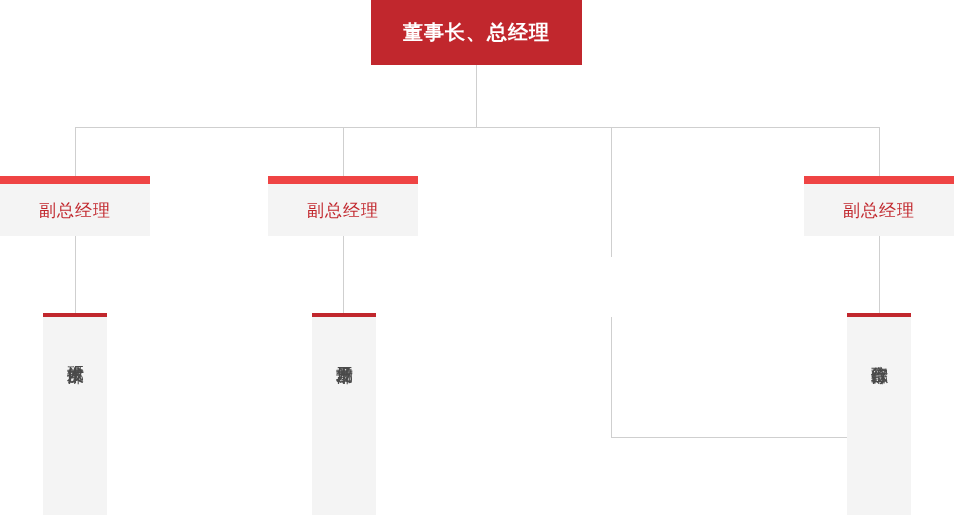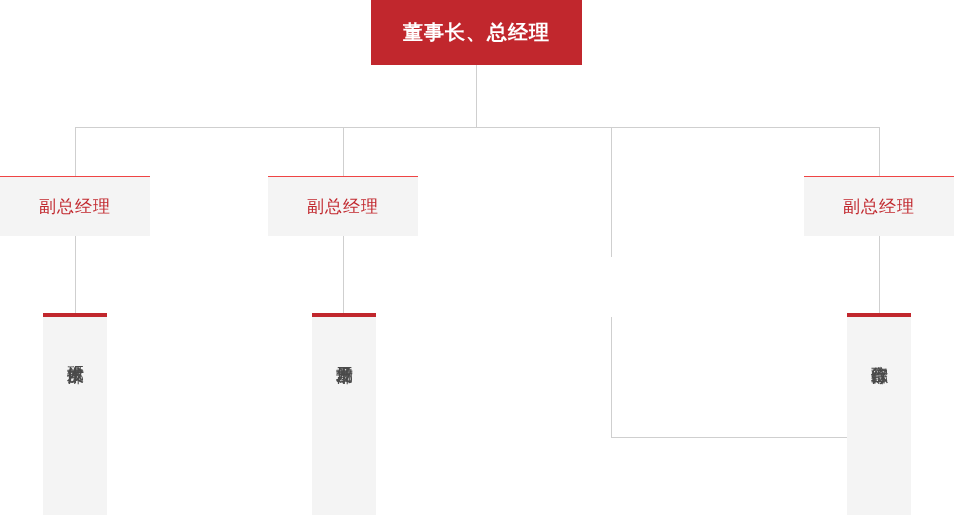--- a/index.html
+++ b/index.html
@@ -45,21 +45,21 @@
     box-sizing: border-box;
   }
 
   
   .node-mgr {
     position: absolute;
     display: flex;
     align-items: center;
     justify-content: center;
     background: #f4f4f4;
-    border-top: 1px solid #ef4444;
+    border-top: 8px solid #ef4444;
     color: #c1272d;
     font-size: 17px;
     letter-spacing: 1px;
     box-sizing: border-box;
   }
 
   
   .node-dept {
     position: absolute;
     background: #f4f4f4;

